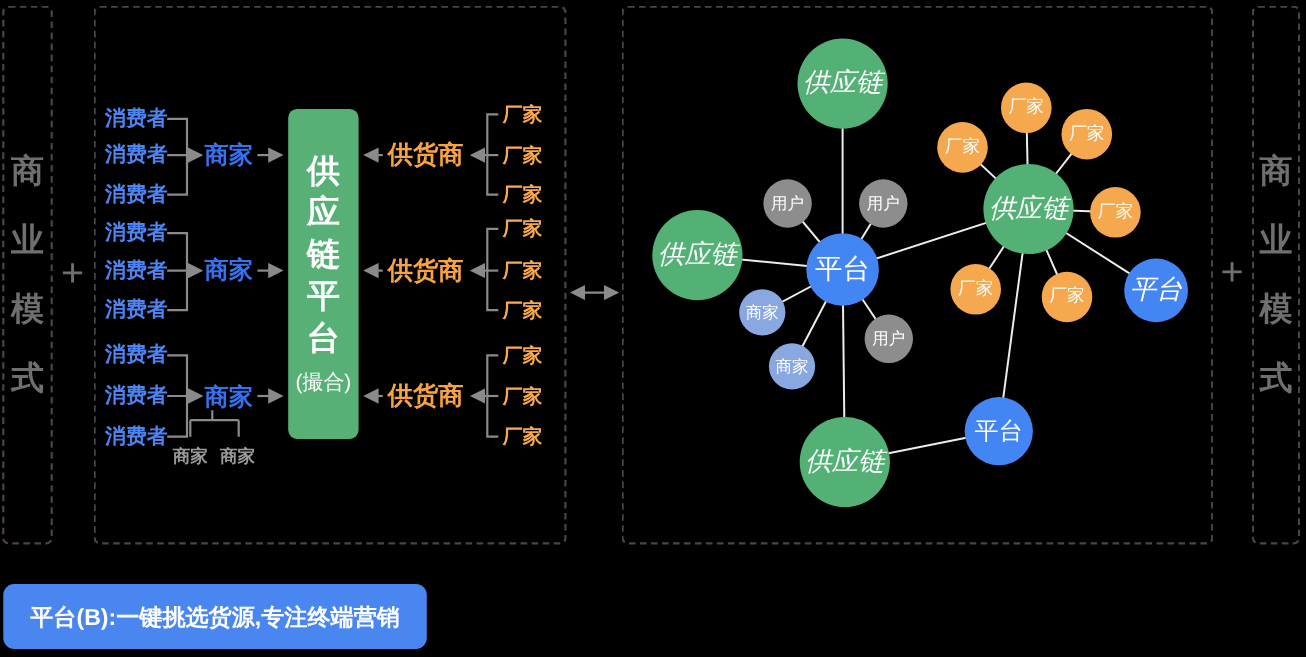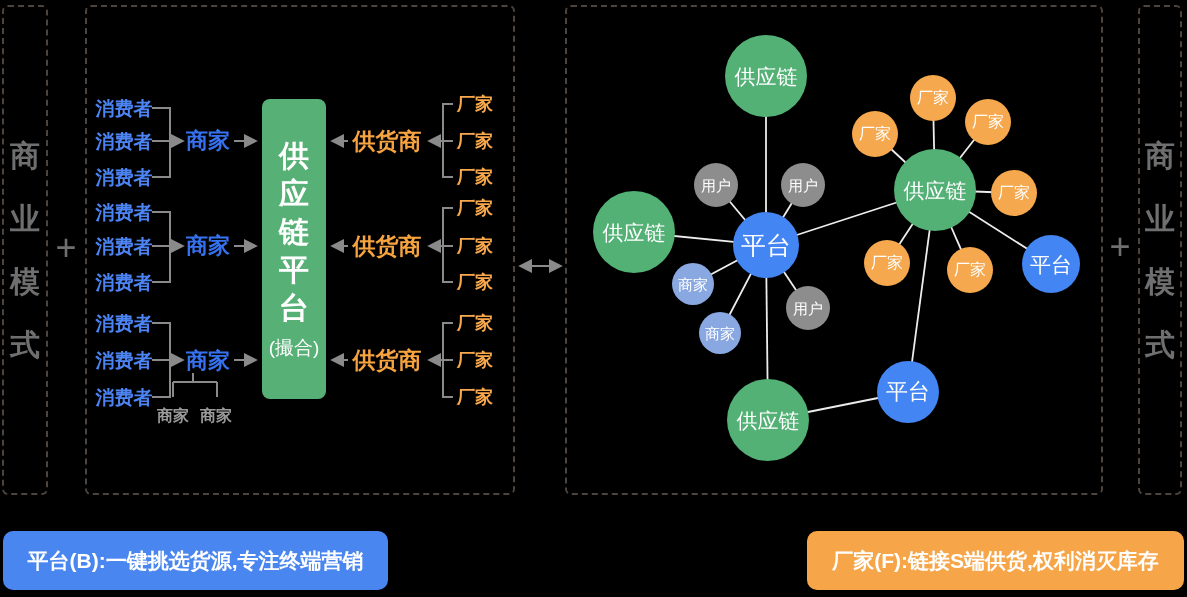--- a/index.html
+++ b/index.html
@@ -21,21 +21,21 @@
   .gb-char{font-size:30px;line-height:38px;font-weight:600;}
   .gb-sub{font-size:19px;margin-top:8px;font-weight:400;}
   .overlay{position:absolute;left:0;top:0;width:1187px;height:597px;pointer-events:none;}
   .node{position:absolute;border-radius:50%;display:flex;align-items:center;justify-content:center;
         color:#fff;line-height:1;}
   .n-green{background:#53b175;}
   .n-blue{background:#4385f3;}
   .n-gray{background:#8d8d8d;}
   .n-lblue{background:#89a7e0;}
   .n-orange{background:#f5a84d;}
-  .f21{font-size:21px;} .f25{font-size:25px;} .f22{font-size:22px;} .f15{font-size:15px;} .f16{font-size:16px;}
+  .f21{font-size:24px;font-style:italic;} .f25{font-size:25px;} .f22{font-size:22px;} .f15{font-size:15px;} .f16{font-size:16px;}
   .banner{position:absolute;top:531px;height:59px;border-radius:10px;display:flex;align-items:center;
           justify-content:center;color:#fff;font-weight:700;font-size:21px;}
   .b-blue{background:#4a86ef;} .b-green{background:#5cb47b;} .b-orange{background:#f6a649;}
 </style>
 </head>
 <body>
 
 <div class="stage">
 
   <div class="dashed-box side-box" style="left:2px;top:5px;width:46px;height:490px;">
@@ -173,15 +173,14 @@
   <div class="node n-lblue f15" style="left:672px;top:263px;width:42px;height:42px;">商家</div>
   <div class="node n-lblue f15" style="left:699px;top:312px;width:42px;height:42px;">商家</div>
   <div class="node n-orange f16" style="left:910px;top:75px;width:46px;height:46px;">厂家</div>
   <div class="node n-orange f16" style="left:965px;top:99px;width:46px;height:46px;">厂家</div>
   <div class="node n-orange f16" style="left:852px;top:111px;width:46px;height:46px;">厂家</div>
   <div class="node n-orange f16" style="left:991px;top:170px;width:46px;height:46px;">厂家</div>
   <div class="node n-orange f16" style="left:864px;top:240px;width:46px;height:46px;">厂家</div>
   <div class="node n-orange f16" style="left:947px;top:247px;width:46px;height:46px;">厂家</div>
 
   <div class="banner b-blue" style="left:3px;width:385px;text-align:right;">平台(B):一键挑选货源,专注终端营销</div>
-  <div class="banner b-orange" style="left:807px;width:377px;">厂家(F):链接S端供货,权利消灭库存</div>
 
 </div>
 
 </body></html>

